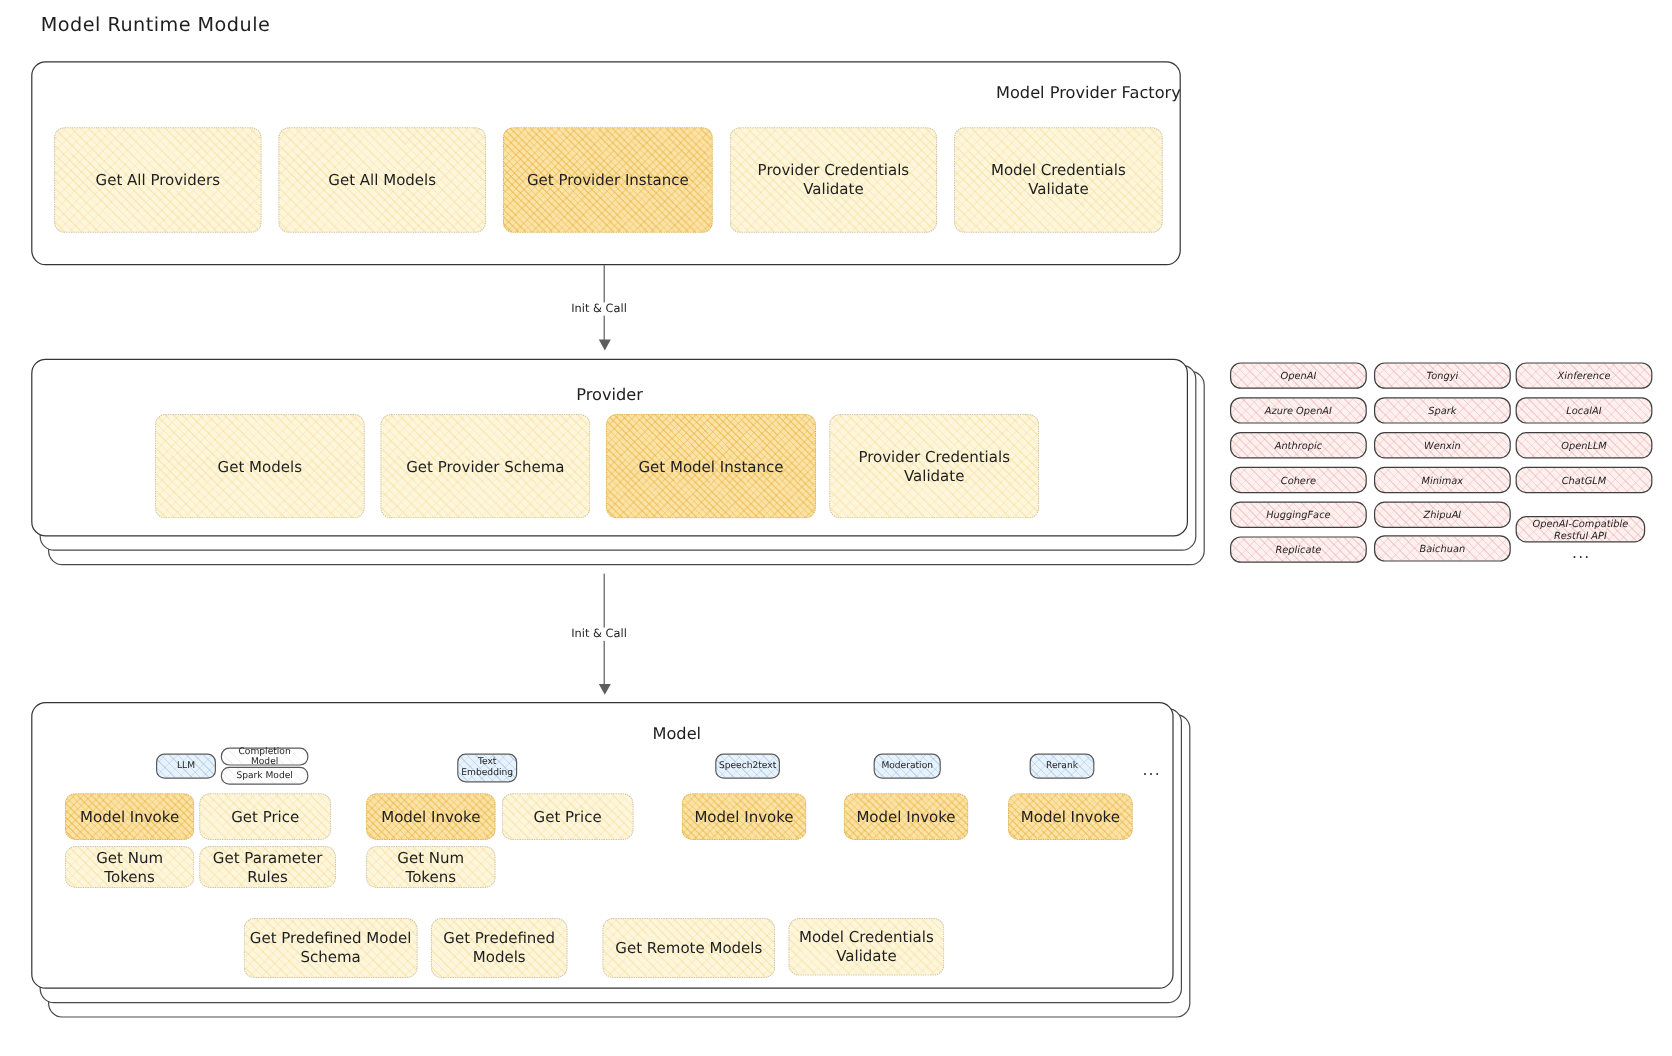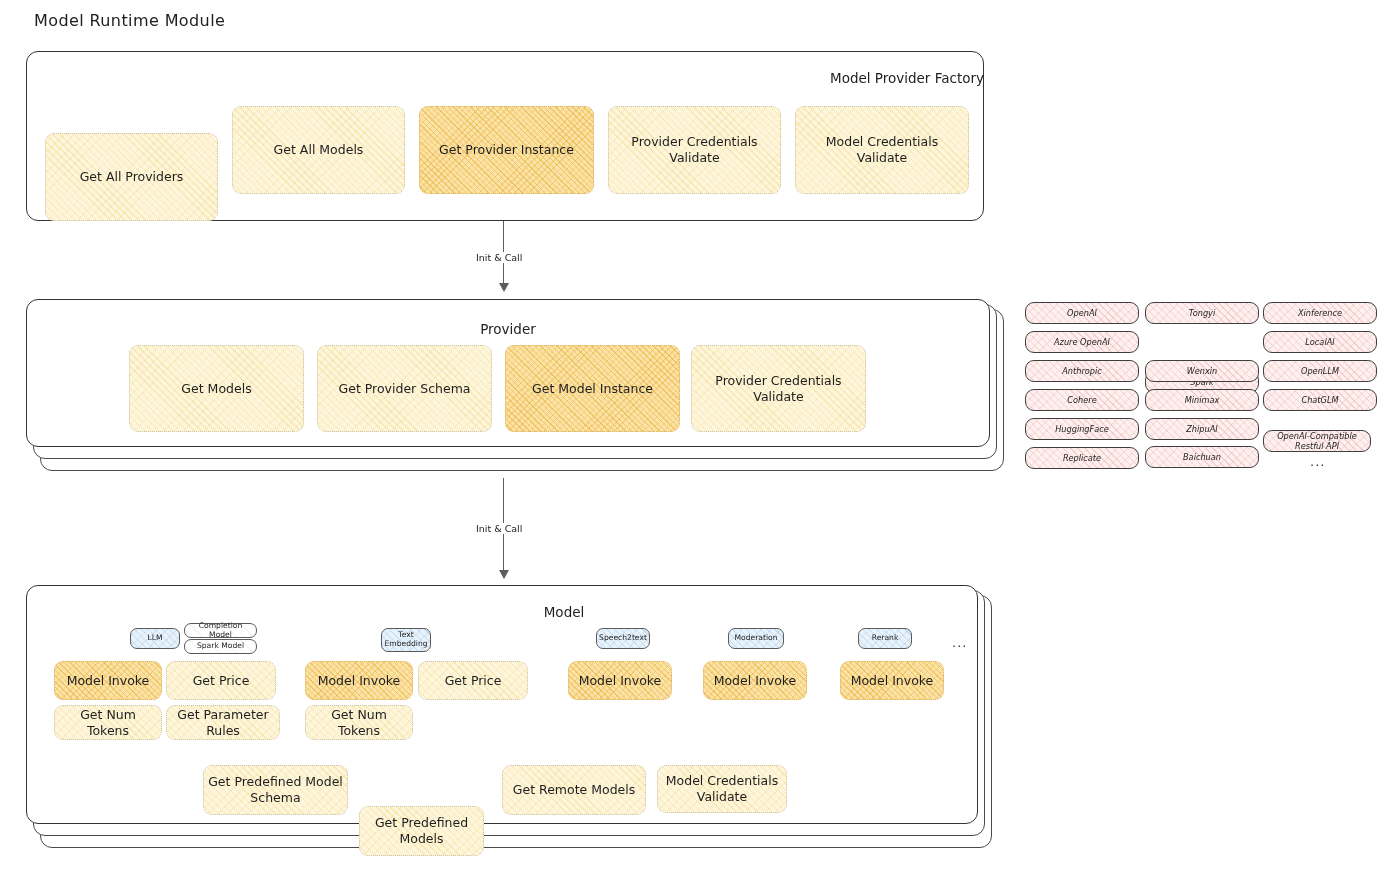--- a/index.html
+++ b/index.html
@@ -133,21 +133,21 @@
 <body>
 
 <div class="canvas">
 
   <div id="page-title">Model Runtime Module</div>
 
   <div class="panel" style="left:26px;top:51px;width:958px;height:170px;">
   </div>
   <div class="panel-title" style="left:26px;width:958px;top:70px;text-align:right;">Model Provider Factory</div>
 
-  <div class="mbox hatch-yellow-light" style="left:45px;top:106px;width:173px;height:88px;margin-top:27px;">Get All Providers</div>
+  <div class="mbox hatch-yellow-light" style="left:45px;top:106px;width:173px;height:88px;">Get All Providers</div>
   <div class="mbox hatch-yellow-light" style="left:232px;top:106px;width:173px;height:88px;">Get All Models</div>
   <div class="mbox dark hatch-yellow-dark" style="left:419px;top:106px;width:175px;height:88px;">Get Provider Instance</div>
   <div class="mbox hatch-yellow-light" style="left:608px;top:106px;width:173px;height:88px;">Provider Credentials Validate</div>
   <div class="mbox hatch-yellow-light" style="left:795px;top:106px;width:174px;height:88px;">Model Credentials Validate</div>
 
   <div class="arrow-line" style="left:503px;top:221px;height:66px;"></div>
   <div class="arrow-head" style="left:499px;top:283px;"></div>
   <div class="arrow-label" style="left:472px;top:252px;">Init &amp; Call</div>
 
   <div class="panel-shadow" style="left:40px;top:309px;width:964px;height:162px;"></div>
@@ -161,21 +161,21 @@
   <div class="mbox hatch-yellow-light" style="left:691px;top:345px;width:175px;height:87px;z-index:2;">Provider Credentials Validate</div>
 
   <div class="pchip hatch-pink" style="left:1025px;top:302px;width:114px;height:22px;">OpenAI</div>
   <div class="pchip hatch-pink" style="left:1025px;top:331px;width:114px;height:22px;">Azure OpenAI</div>
   <div class="pchip hatch-pink" style="left:1025px;top:360px;width:114px;height:22px;">Anthropic</div>
   <div class="pchip hatch-pink" style="left:1025px;top:389px;width:114px;height:22px;">Cohere</div>
   <div class="pchip hatch-pink" style="left:1025px;top:418px;width:114px;height:22px;">HuggingFace</div>
   <div class="pchip hatch-pink" style="left:1025px;top:447px;width:114px;height:22px;">Replicate</div>
 
   <div class="pchip hatch-pink" style="left:1145px;top:302px;width:114px;height:22px;">Tongyi</div>
-  <div class="pchip hatch-pink" style="left:1145px;top:331px;width:114px;height:22px;margin-top:40px;">Spark</div>
+  <div class="pchip hatch-pink" style="left:1145px;top:331px;width:114px;height:22px;">Spark</div>
   <div class="pchip hatch-pink" style="left:1145px;top:360px;width:114px;height:22px;">Wenxin</div>
   <div class="pchip hatch-pink" style="left:1145px;top:389px;width:114px;height:22px;">Minimax</div>
   <div class="pchip hatch-pink" style="left:1145px;top:418px;width:114px;height:22px;">ZhipuAI</div>
   <div class="pchip hatch-pink" style="left:1145px;top:446px;width:114px;height:22px;">Baichuan</div>
 
   <div class="pchip hatch-pink" style="left:1263px;top:302px;width:114px;height:22px;">Xinference</div>
   <div class="pchip hatch-pink" style="left:1263px;top:331px;width:114px;height:22px;">LocalAI</div>
   <div class="pchip hatch-pink" style="left:1263px;top:360px;width:114px;height:22px;">OpenLLM</div>
   <div class="pchip hatch-pink" style="left:1263px;top:389px;width:114px;height:22px;">ChatGLM</div>
   <div class="pchip hatch-pink" style="left:1263px;top:430px;width:108px;height:22px;">OpenAI-Compatible Restful API</div>
@@ -212,17 +212,17 @@
   <div class="mbox hatch-yellow-light" style="left:418px;top:661px;width:110px;height:39px;z-index:2;">Get Price</div>
   <div class="mbox hatch-yellow-light" style="left:305px;top:705px;width:108px;height:35px;z-index:2;">Get Num Tokens</div>
 
   <div class="mbox dark hatch-yellow-dark" style="left:568px;top:661px;width:104px;height:39px;z-index:2;">Model Invoke</div>
 
   <div class="mbox dark hatch-yellow-dark" style="left:703px;top:661px;width:104px;height:39px;z-index:2;">Model Invoke</div>
 
   <div class="mbox dark hatch-yellow-dark" style="left:840px;top:661px;width:104px;height:39px;z-index:2;">Model Invoke</div>
 
   <div class="mbox hatch-yellow-light" style="left:203px;top:765px;width:145px;height:50px;z-index:2;">Get Predefined Model Schema</div>
-  <div class="mbox hatch-yellow-light" style="left:359px;top:806px;width:125px;height:50px;z-index:2;">Get Predefined Models</div>
+  <div class="mbox hatch-yellow-light" style="left:359px;top:765px;width:114px;height:50px;z-index:2;">Get Predefined Models</div>
   <div class="mbox hatch-yellow-light" style="left:502px;top:765px;width:144px;height:50px;z-index:2;">Get Remote Models</div>
   <div class="mbox hatch-yellow-light" style="left:657px;top:765px;width:130px;height:48px;z-index:2;">Model Credentials Validate</div>
 
 </div>
 
 </body></html>

